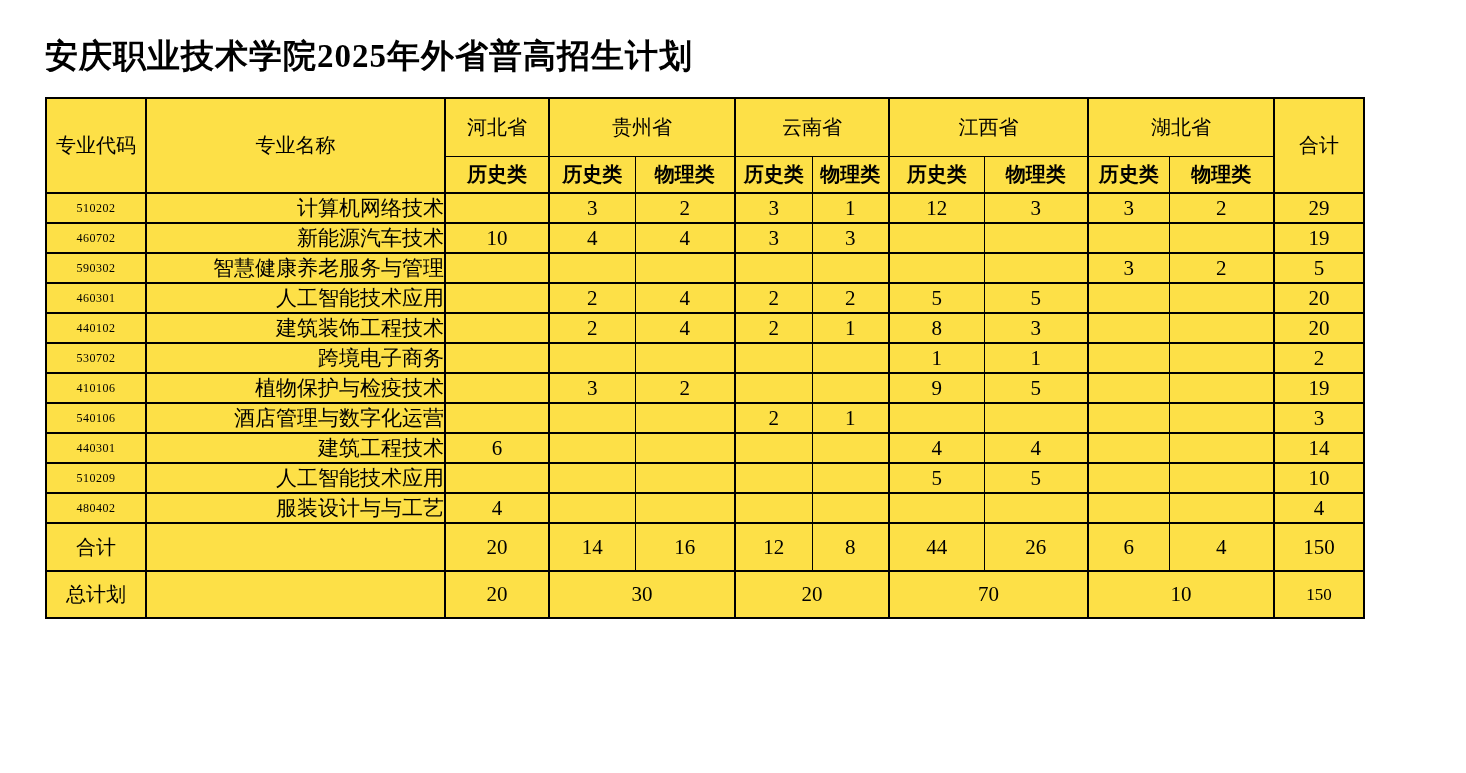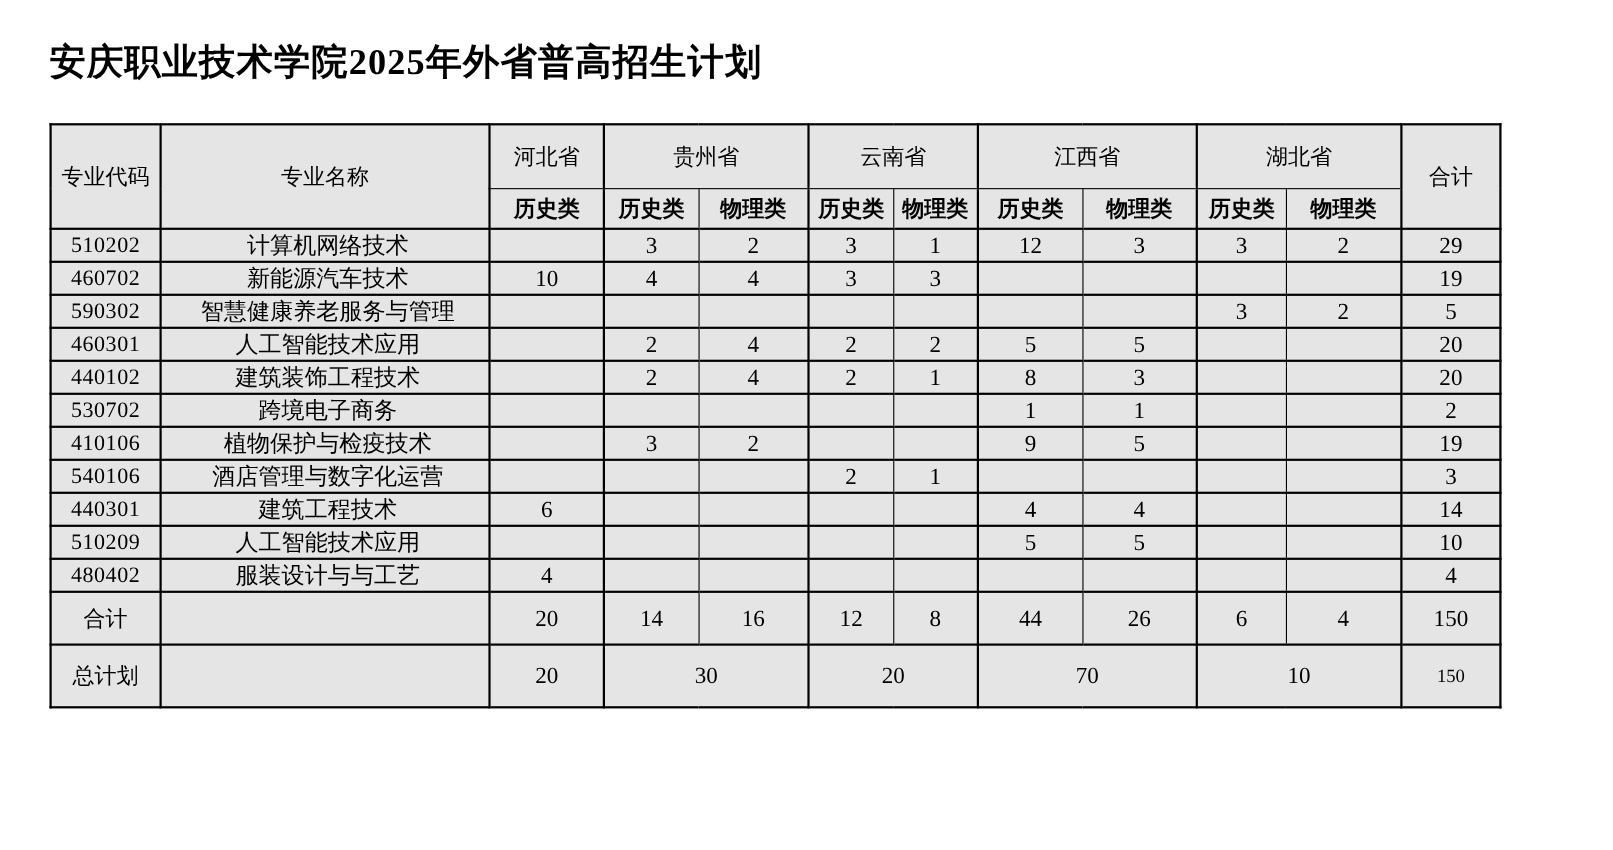--- a/index.html
+++ b/index.html
@@ -18,44 +18,44 @@
       width: 1320px;
       text-align: left;
       font-size: 33px;
       font-weight: bold;
       letter-spacing: 1px;
       white-space: nowrap;
     }
     table.plan {
       position: absolute;
       left: 45px;
-      top: 112px;
+      top: 97px;
       border-collapse: collapse;
       table-layout: fixed;
-      background: #e5e5e5;
+      background: #fde047;
     }
     .plan th, .plan td {
       border: 2px solid #000000;
       text-align: center;
       vertical-align: middle;
       font-weight: normal;
       font-size: 20px;
       padding: 0;
       overflow: hidden;
       white-space: nowrap;
     }
-    .plan td.name-cell { text-align: center; padding-left: 5px; font-size: 21px; }
-    .plan td.code-cell { font-size: 20px; letter-spacing: 0.5px; }
+    .plan td.name-cell { text-align: right; padding-left: 5px; font-size: 21px; }
+    .plan td.code-cell { font-size: 12px; letter-spacing: 0.5px; }
     .plan td.num-cell  { font-size: 21px; }
     .plan td.small-num { font-size: 17px; }
     .plan tr.head1 th { height: 58px; }
     .plan tr.head2 th { height: 37px; font-weight: bold; }
     .plan tr.data-row td { height: 30px; }
     .plan tr.subtotal-row td { height: 48px; }
-    .plan tr.grand-row td { height: 57px; }
+    .plan tr.grand-row td { height: 47px; }
     .thin-right  { border-right-width: 1px !important; }
     .thin-left   { border-left-width: 1px !important; }
     .thin-bottom { border-bottom-width: 1px !important; }
     .thin-top    { border-top-width: 1px !important; }
   </style>
 </head>
 <body>
 
 <div class="page-title">安庆职业技术学院2025年外省普高招生计划</div>
 

